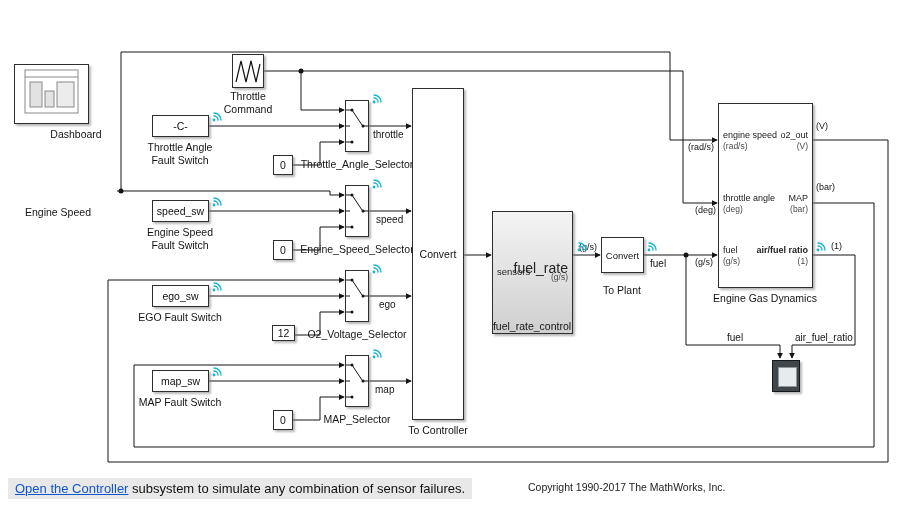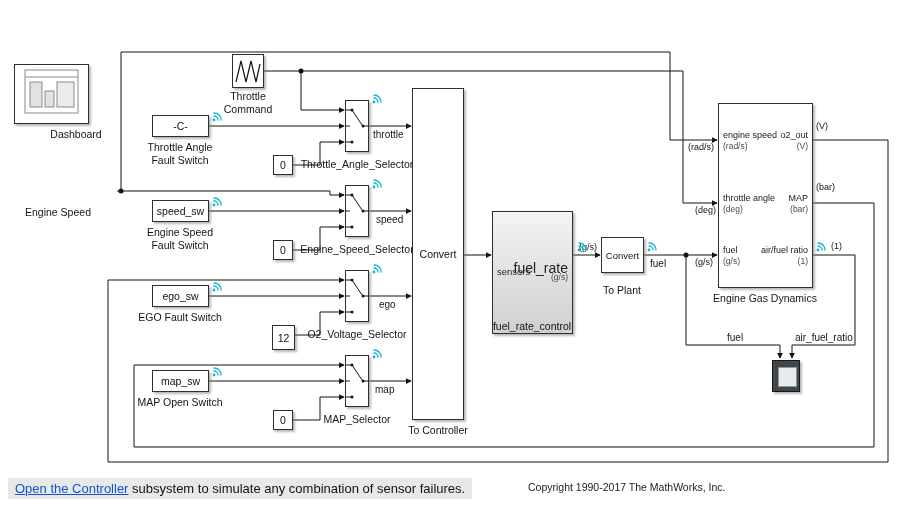--- a/index.html
+++ b/index.html
@@ -129,29 +129,29 @@
   <div class="cap" style="left:180px;top:239px;">Fault Switch</div>
 
   <div class="blk valblk" style="left:152px;top:285px;width:57px;height:22px;">
       <span>ego_sw</span>
     </div>
   <div class="cap" style="left:180px;top:311px;">EGO Fault Switch</div>
 
   <div class="blk valblk" style="left:152px;top:370px;width:57px;height:22px;">
       <span>map_sw</span>
     </div>
-  <div class="cap" style="left:180px;top:396px;">MAP Open Switch</div>
+  <div class="cap" style="left:180px;top:396px;">MAP Fault Switch</div>
 
   <div class="blk valblk" style="left:273px;top:155px;width:20px;height:20px;">
       <span>0</span>
     </div>
   <div class="blk valblk" style="left:273px;top:240px;width:20px;height:20px;">
       <span>0</span>
     </div>
-  <div class="blk valblk" style="left:272px;top:325px;width:23px;height:25px;">
+  <div class="blk valblk" style="left:272px;top:325px;width:23px;height:16px;">
       <span>12</span>
     </div>
   <div class="blk valblk" style="left:273px;top:410px;width:20px;height:20px;">
       <span>0</span>
     </div>
 
   <div class="blk" style="left:345px;top:100px;width:24px;height:52px;">
     <svg width="22" height="50">
       <g stroke="#141414" stroke-width="1" fill="none">
         <line x1="0" y1="9" x2="5" y2="9"></line>
@@ -236,21 +236,21 @@
     <div class="pl lt" style="top:26px;">engine speed</div>
     <div class="pu lt" style="top:37px;">(rad/s)</div>
     <div class="pl lt" style="top:89px;">throttle angle</div>
     <div class="pu lt" style="top:100px;">(deg)</div>
     <div class="pl lt" style="top:141px;">fuel</div>
     <div class="pu lt" style="top:152px;">(g/s)</div>
     <div class="pl rt" style="top:26px;">o2_out</div>
     <div class="pu rt" style="top:37px;">(V)</div>
     <div class="pl rt" style="top:89px;">MAP</div>
     <div class="pu rt" style="top:100px;">(bar)</div>
-    <div class="pl rt" style="top:141px;">air/fuel ratio</div>
+    <div class="pl rt" style="top:141px;font-weight:bold;">air/fuel ratio</div>
     <div class="pu rt" style="top:152px;">(1)</div>
   </div>
   <div class="cap" style="left:765px;top:292px;">Engine Gas Dynamics</div>
 
   <div class="blk scope" style="left:772px;top:360px;width:28px;height:32px;">
     <div class="scope-screen"></div>
   </div>
 
   <div class="sig" style="left:373px;top:129px;">throttle</div>
   <div class="sig" style="left:376px;top:214px;">speed</div>

